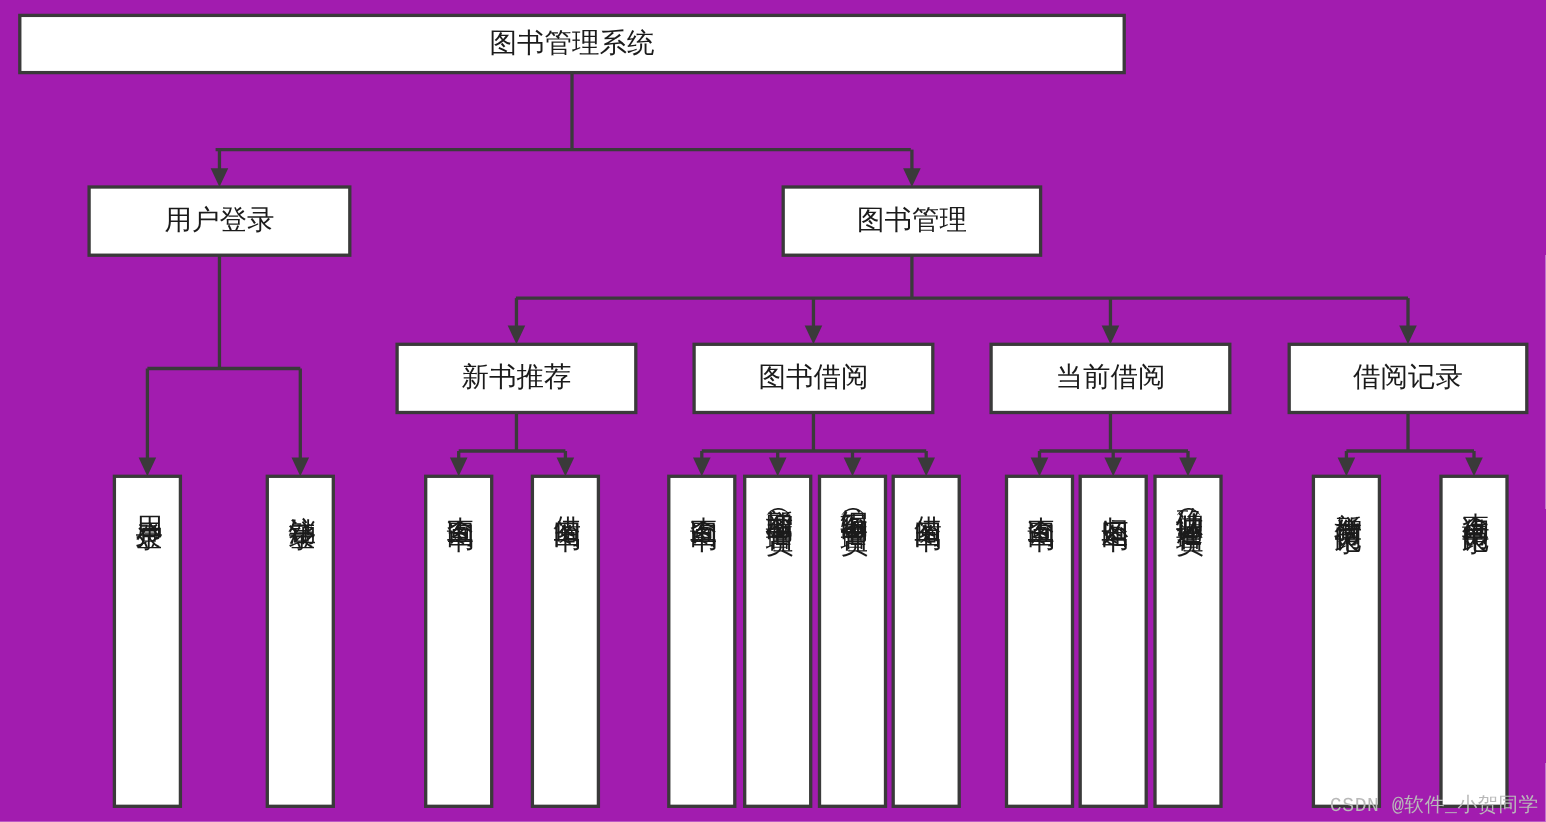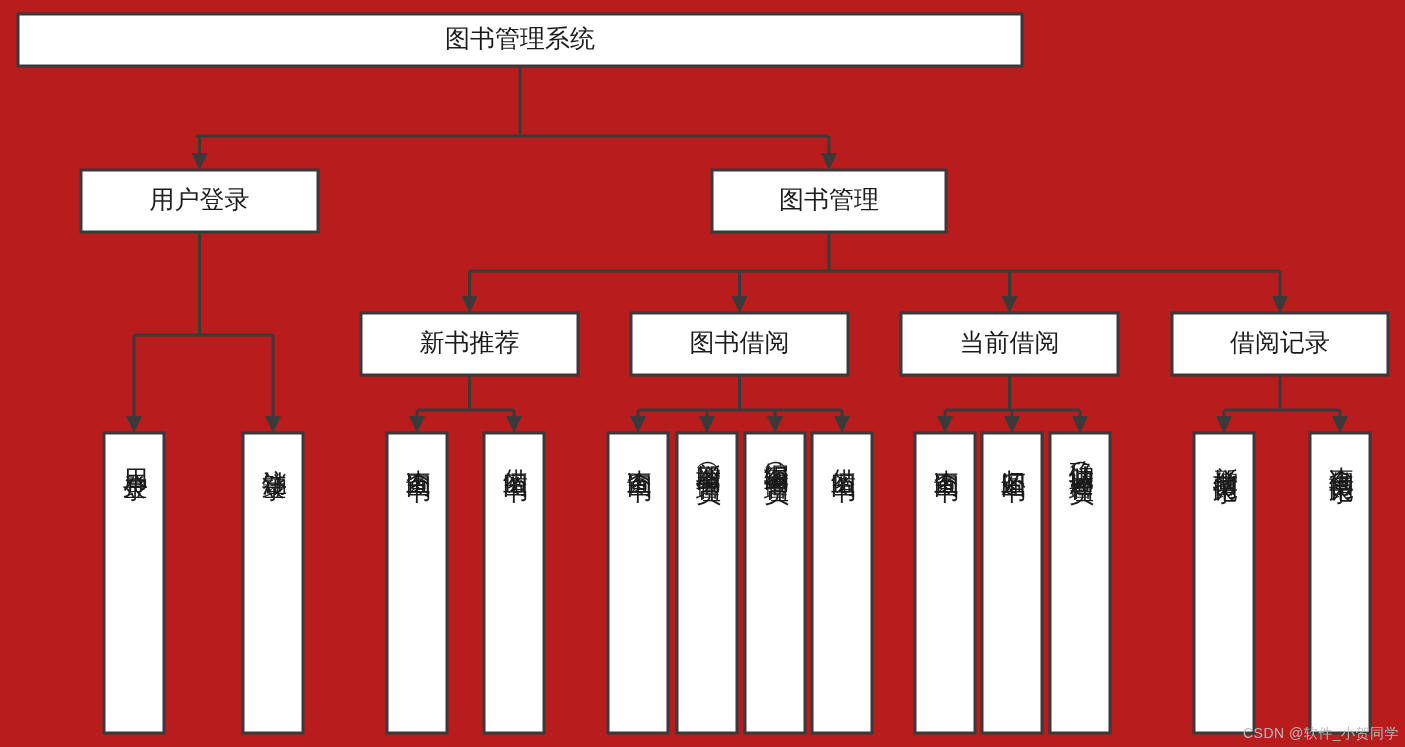--- a/index.html
+++ b/index.html
@@ -1,29 +1,29 @@
 <!DOCTYPE html>
 <html><head>
 <meta charset="utf-8">
 <style>
   html,body{margin:0;padding:0;background:#ffffff;}
   body{width:1405px;height:747px;overflow:hidden;
        font-family:"DejaVu Sans","Liberation Sans",sans-serif;}
-  #diagram-root{position:relative;width:1405px;height:747px;background:#b91c1c;}
+  #diagram-root{position:relative;width:1405px;height:747px;background:#a21caf;}
   svg#tree-svg{position:absolute;left:0;top:0;width:1405px;height:747px;display:block;}
   .node-box{fill:#ffffff;stroke:#3a3a3a;stroke-width:3;}
   .connector{stroke:#3a3a3a;stroke-width:3;fill:none;stroke-linecap:butt;}
   .arrow-head{fill:#3a3a3a;stroke:none;}
   .node-label{fill:#1b1b1b;font-family:"DejaVu Sans","Liberation Sans",sans-serif;
               text-anchor:middle;dominant-baseline:middle;}
   .lab-h{font-size:25px;}
   .lab-v{font-size:25px;writing-mode:vertical-rl;text-orientation:upright;
          letter-spacing:3px;dominant-baseline:middle;}
-  .watermark{position:absolute;right:6px;bottom:4px;font-size:14px;color:#b9b9b9;
-             font-family:Liberation Sans, sans-serif;white-space:nowrap;
+  .watermark{position:absolute;right:6px;bottom:4px;font-size:18px;color:#b9b9b9;
+             font-family:Liberation Mono, monospace;white-space:nowrap;
              letter-spacing:.5px;}
 </style>
 </head>
 <body>
 
 <div id="diagram-root">
   <svg id="tree-svg" viewBox="0 0 1405 747" xmlns="http://www.w3.org/2000/svg">
     <g id="connector-layer">
         <line x1="520" y1="66" x2="520" y2="136" class="connector"></line>
         <line x1="196" y1="136" x2="828" y2="136" class="connector"></line>

